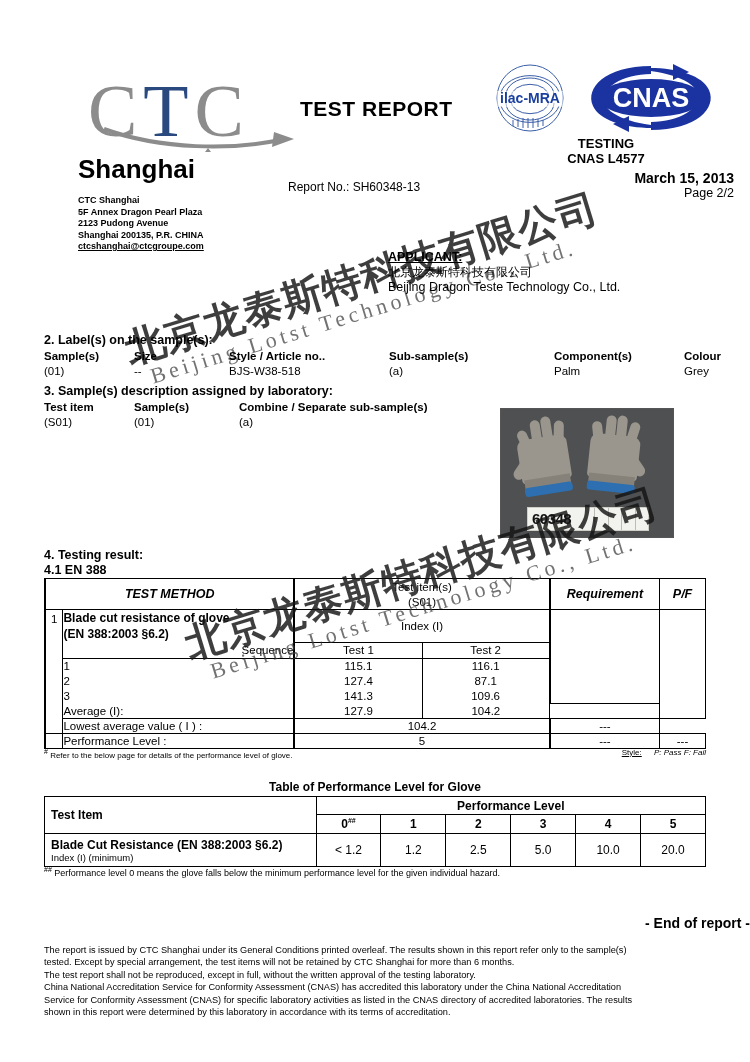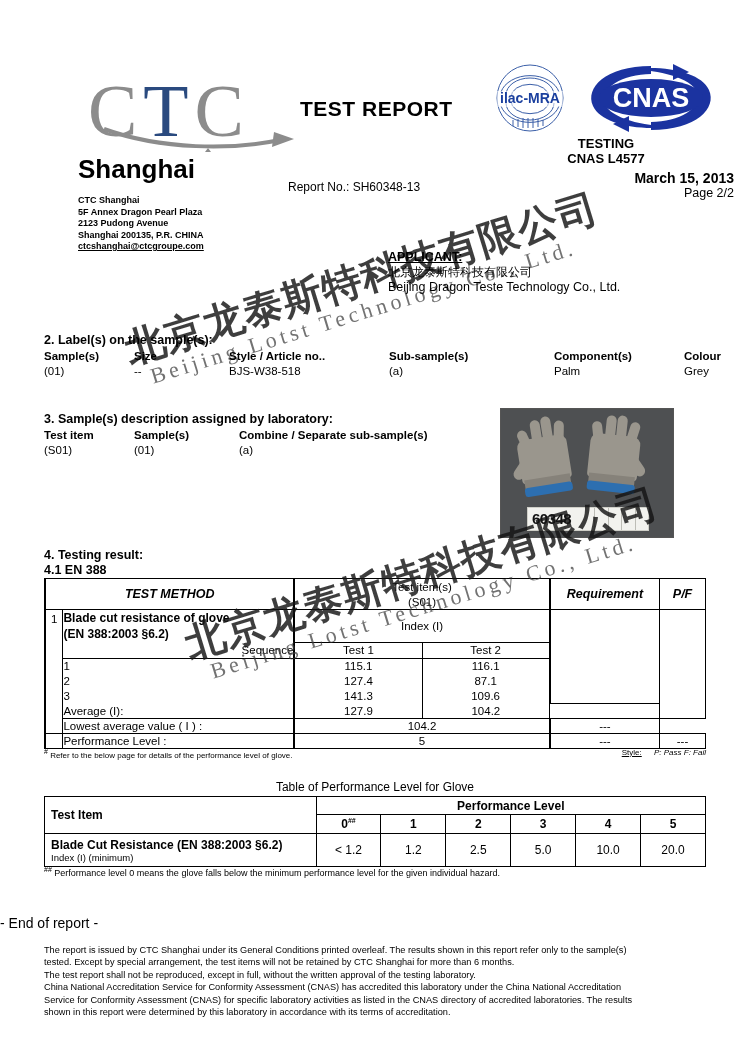--- a/index.html
+++ b/index.html
@@ -334,21 +334,21 @@
   .note-row .note-lbl { text-decoration: underline; font-weight: normal; }
   .note-row .pf { font-style: italic; margin-left: 10px; }
   .sup { font-size: 7px; vertical-align: super; }
 
   .pl-title {
     position: absolute;
     left: 0; right: 0;
     top: 780px;
     text-align: center;
     font-size: 12px;
-    font-weight: normal;
+    font-weight: bold;
     z-index: 6;
   }
   #perf-table { left: 44px; top: 796px; width: 662px; }
   #perf-table td {
     text-align: center;
     height: 18px;
     font-size: 12px;
   }
   #perf-table td.lbl {
     text-align: left;
@@ -367,23 +367,23 @@
     top: 866px;
     font-size: 9px;
     z-index: 6;
   }
 
   
   .end-report {
     position: absolute;
     left: 0; right: 0;
     top: 915px;
-    text-align: left;
+    text-align: right;
     font-size: 14px;
-    font-weight: normal;
+    font-weight: bold;
   }
   .disclaimer {
     position: absolute;
     left: 44px;
     top: 944px;
     width: 665px;
     font-size: 9.2px;
     line-height: 12.4px;
   }
 </style>
@@ -483,21 +483,21 @@
     <div class="grid-row">
       <div class="c1">(01)</div>
       <div class="c2">--</div>
       <div class="c3">BJS-W38-518</div>
       <div class="c4">(a)</div>
       <div class="c5">Palm</div>
       <div class="c6">Grey</div>
     </div>
   </div>
 
-  <div class="sec" style="top:412px;">
+  <div class="sec" style="top:384px;">
     <div class="sec-title">3. Sample(s) description assigned by laboratory:</div>
     <div class="grid-row head">
       <div class="d1">Test item</div>
       <div class="d2">Sample(s)</div>
       <div class="d3">Combine / Separate sub-sample(s)</div>
     </div>
     <div class="grid-row">
       <div class="d1">(S01)</div>
       <div class="d2">(01)</div>
       <div class="d3">(a)</div>

